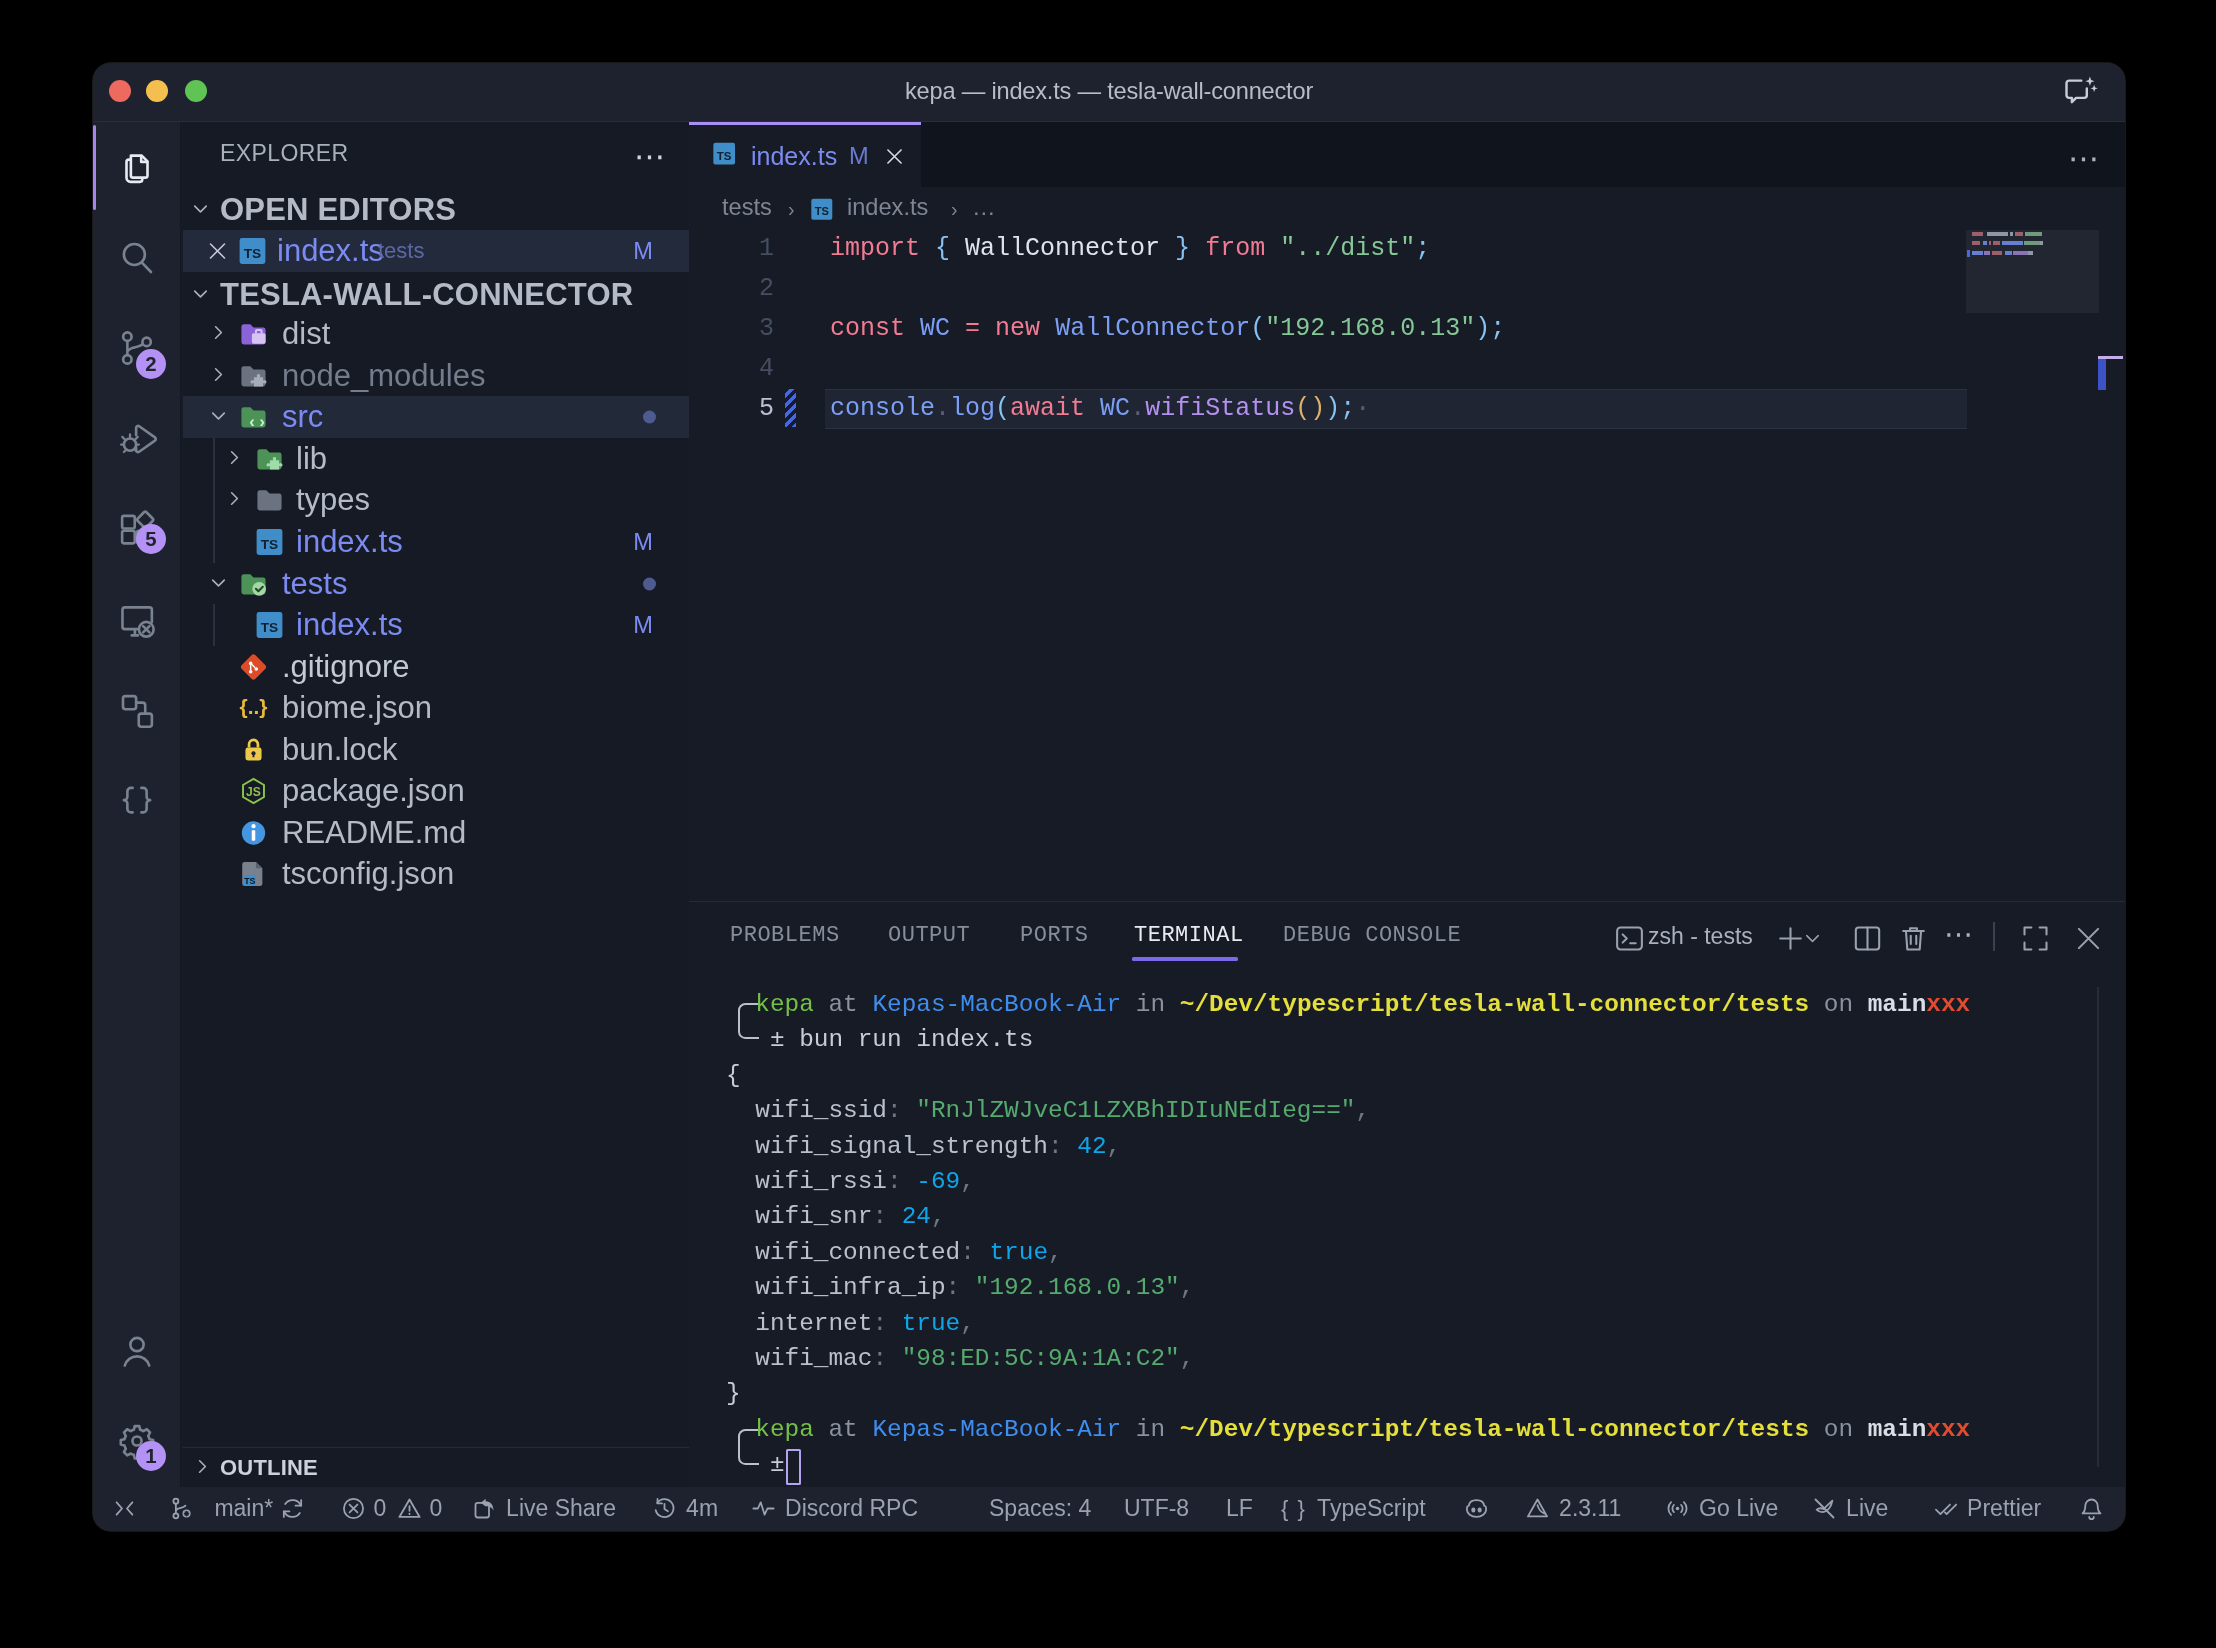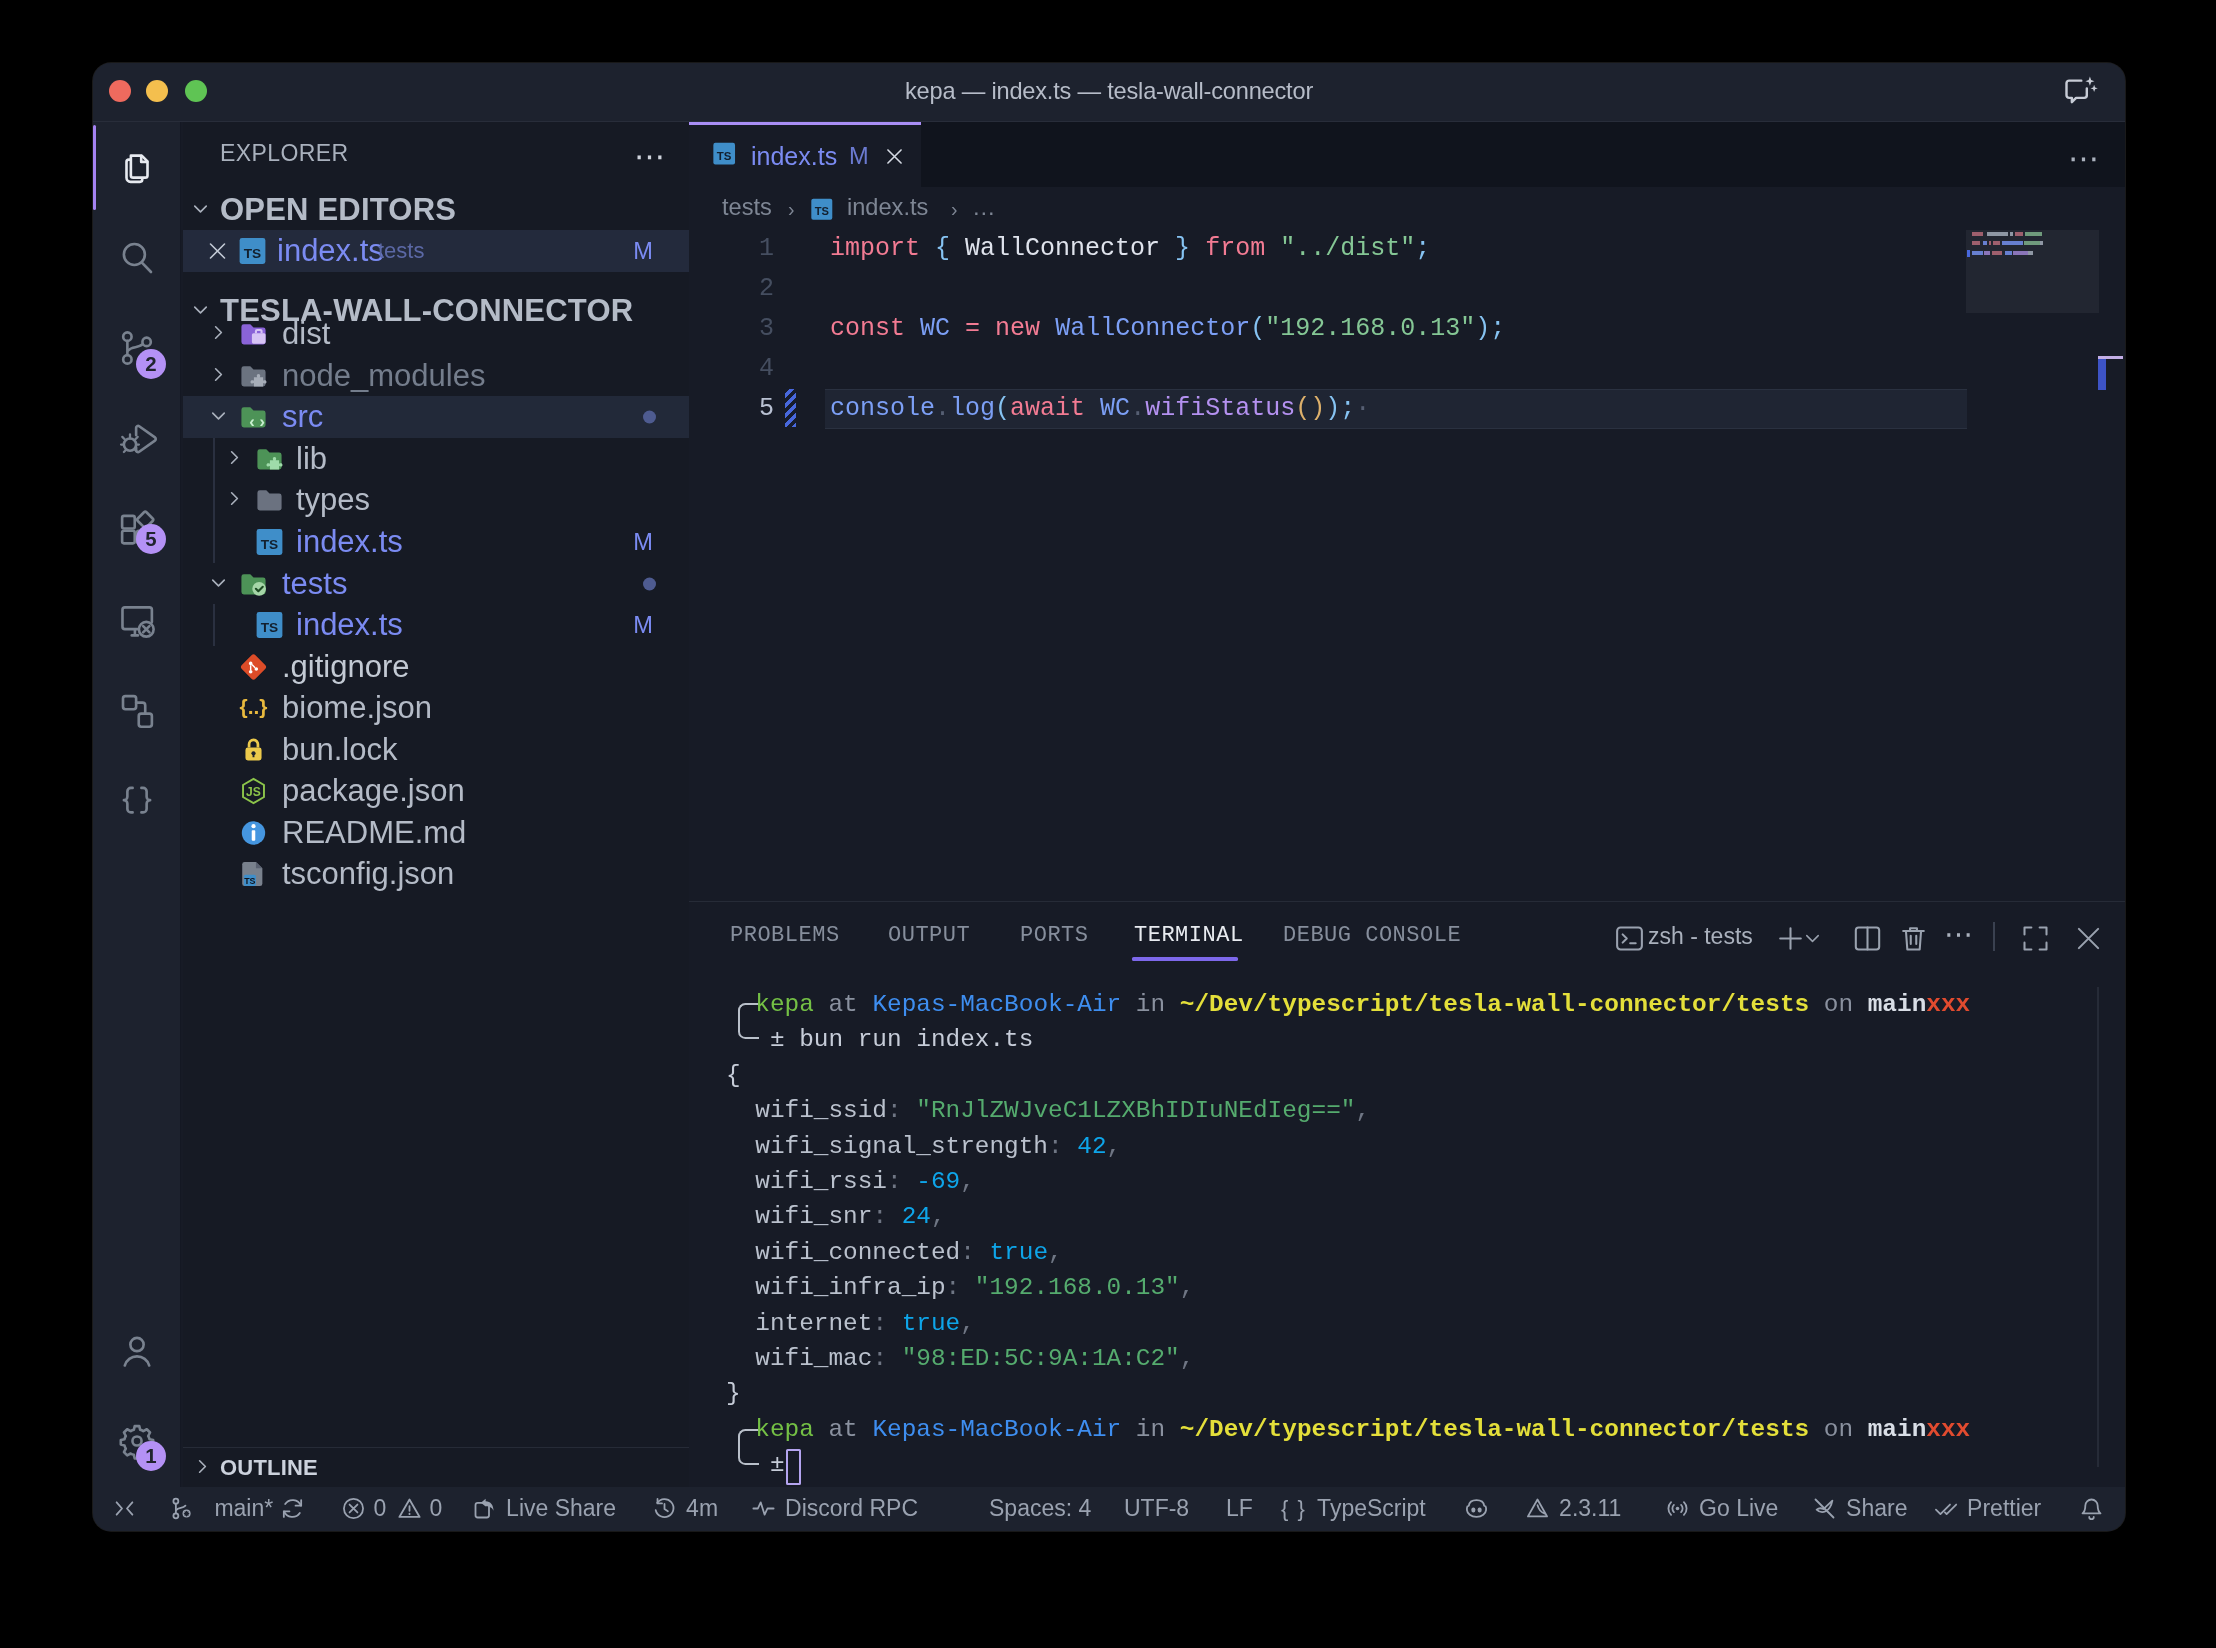--- a/index.html
+++ b/index.html
@@ -187,21 +187,21 @@
           </svg></span>
       <span class="ficon" style="left:55px"><svg viewBox="0 0 36 36">
             <rect x="2" y="2" width="32" height="32" rx="3" fill="#3f8ec9"></rect>
             <text x="18" y="27" font-size="17" font-weight="bold" fill="#13202e" text-anchor="middle" font-family="Liberation Sans">TS</text>
           </svg></span>
       <span class="lbl" style="left:94px; color:#7b8bf2;">index.ts</span>
       <span class="lbl" style="left:195px; color:#5b68a5; font-size:22px;">tests</span>
       <span class="mbadge">M</span>
     </div>
 
-    <div class="srow" style="top:168px">
+    <div class="srow" style="top:152px">
       <span class="chev" style="left:5.7px"><svg viewBox="0 0 24 24">
             <path d="M6 9.5 l6 6 6-6"></path>
           </svg></span>
       <span class="lbl hdr" style="left:37px">TESLA-WALL-CONNECTOR</span>
     </div>
 
     <div class="srow" style="top:191px">
       <span class="chev" style="left:23.6px"><svg viewBox="0 0 24 24">
             <path d="M9 6 l6 6 -6 6"></path>
           </svg></span>
@@ -523,21 +523,21 @@
     <span class="sitem" style="left:1431px"><svg viewBox="0 0 24 24">
           <path d="M12 4 L20.5 19 h-17 Z M12 9 c1 4 3.5 6.5 6.5 7.5" fill="none"></path>
         </svg><span style="margin-left:8.1px">2.3.11</span></span>
     <span class="sitem" style="left:1571px"><svg viewBox="0 0 24 24">
           <circle cx="12" cy="12" r="1.6" fill="#9aa2b0" stroke="none"></circle>
           <path d="M8.8 15.2 a4.5 4.5 0 0 1 0 -6.4 M15.2 8.8 a4.5 4.5 0 0 1 0 6.4 M6.3 17.7 a8 8 0 0 1 0 -11.4 M17.7 6.3 a8 8 0 0 1 0 11.4"></path>
         </svg><span style="margin-left:8.1px">Go Live</span></span>
     <span class="sitem" style="left:1718px"><svg viewBox="0 0 24 24">
           <path d="M5 13 c2 -1.5 4 -1.5 6 -0.5 l8 -7.5 c-1 5 -3 8 -6 9.5 c-2.5 1.2 -5.5 1 -8 -1.5 Z"></path>
           <path d="M4 4 L20 20"></path>
-        </svg><span style="margin-left:8.1px">Share</span></span>
+        </svg><span style="margin-left:8.1px">Live</span></span>
     <span class="sitem" style="left:1839px"><svg viewBox="0 0 24 24">
           <path d="M3.5 13 l4 4 L16 8.5 M11.5 15.5 l1.5 1.5 L21.5 8.5"></path>
         </svg><span style="margin-left:8.1px">Prettier</span></span>
     <span class="sitem" style="left:1985px"><svg viewBox="0 0 24 24">
           <path d="M12 4 a5.5 5.5 0 0 1 5.5 5.5 c0 4.5 1.5 6 2.5 6.8 h-16 c1 -0.8 2.5 -2.3 2.5 -6.8 A5.5 5.5 0 0 1 12 4 Z"></path>
           <path d="M10 19.5 a2 2 0 0 0 4 0"></path>
         </svg></span>
   </div>
 </div>
 

